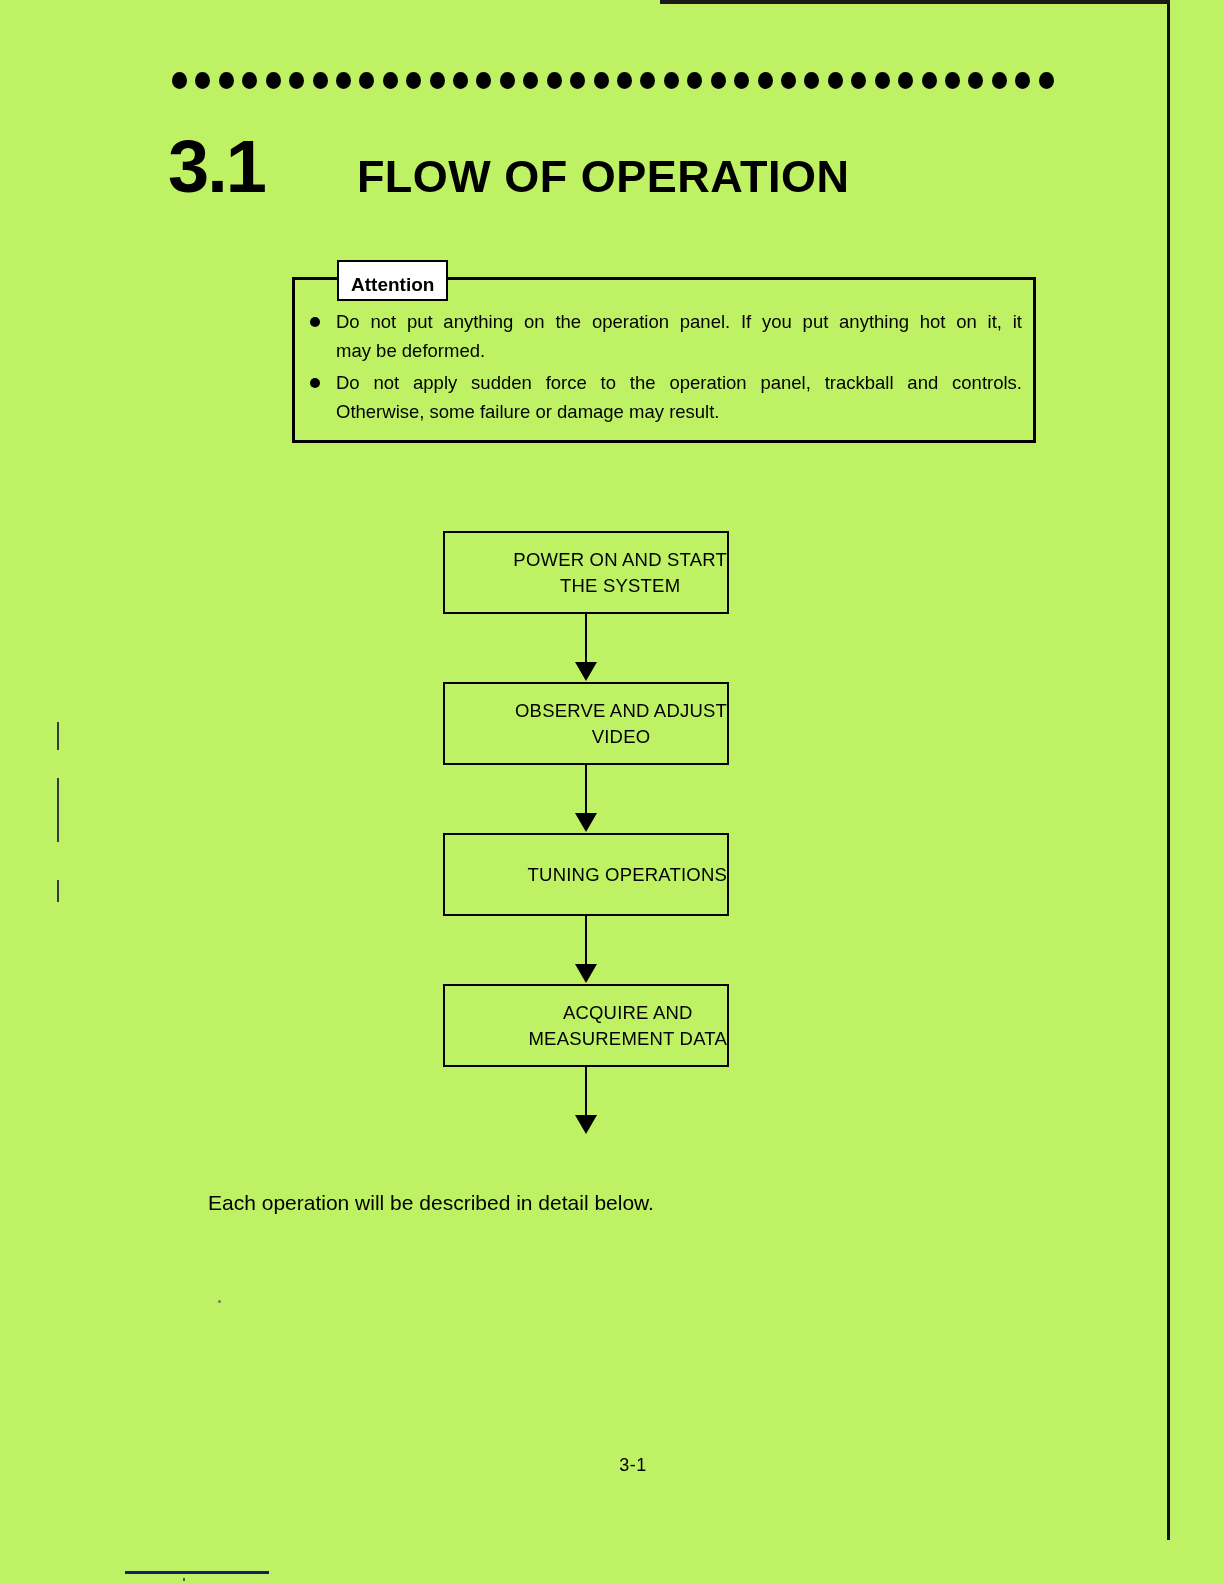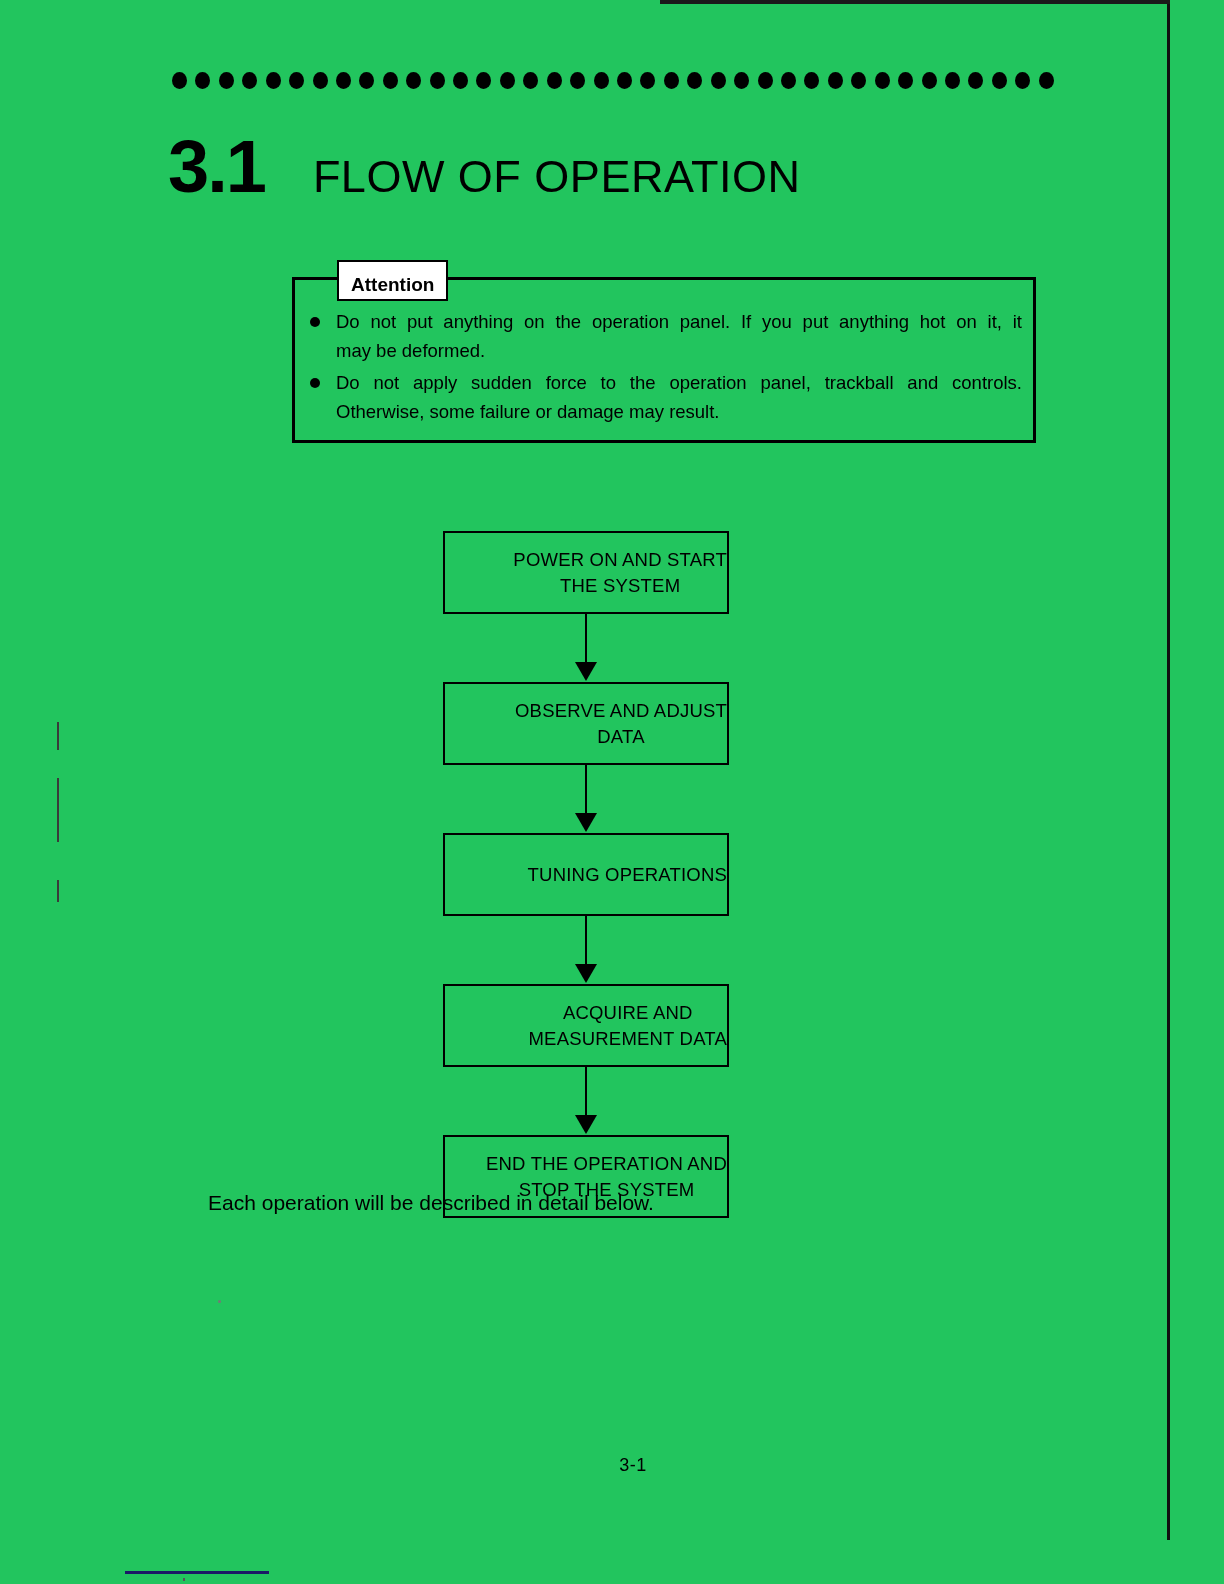--- a/index.html
+++ b/index.html
@@ -10,21 +10,21 @@
   }
   body {
     font-family: "Liberation Sans", sans-serif;
     color: #000000;
   }
 
   .page {
     position: relative;
     width: 1224px;
     height: 1584px;
-    background: #22c55e;
+    background: #bef264;
     overflow: hidden;
   }
 
   
   .scan-edge-right {
     position: absolute;
     top: 0;
     left: 1167px;
     width: 3px;
     height: 1540px;
@@ -101,23 +101,23 @@
   }
   .heading .num {
     font-size: 74px;
     font-weight: bold;
     letter-spacing: -2px;
     line-height: 1;
     font-family: "Liberation Sans", sans-serif;
   }
   .heading .title {
     font-size: 45px;
-    font-weight: normal;
+    font-weight: bold;
     line-height: 1;
-    margin-left: 48px;
+    margin-left: 92px;
     letter-spacing: 0.5px;
     text-align: center;
   }
 
   
   .attention-box {
     position: absolute;
     left: 292px;
     top: 277px;
     width: 744px;
@@ -321,21 +321,21 @@
     </div>
 
     <div class="connector">
       <span class="stem"></span>
       <span class="head"></span>
     </div>
 
     <div class="flow-box h2">
       <span>
         <span>OBSERVE AND ADJUST</span><br>
-        <span>DATA</span>
+        <span>VIDEO</span>
       </span>
     </div>
 
     <div class="connector">
       <span class="stem"></span>
       <span class="head"></span>
     </div>
 
     <div class="flow-box h1">
       <span>
@@ -353,26 +353,20 @@
         <span>ACQUIRE AND</span><br>
         <span>MEASUREMENT DATA</span>
       </span>
     </div>
 
     <div class="connector">
       <span class="stem"></span>
       <span class="head"></span>
     </div>
 
-    <div class="flow-box h2">
-      <span>
-        <span>END THE OPERATION AND</span><br>
-        <span>STOP THE SYSTEM</span>
-      </span>
-    </div>
 
   </div>
 
   <div class="closing">Each operation will be described in detail below.</div>
 
   <div class="footer">3-1</div>
 
 </div>
 
 </body></html>

